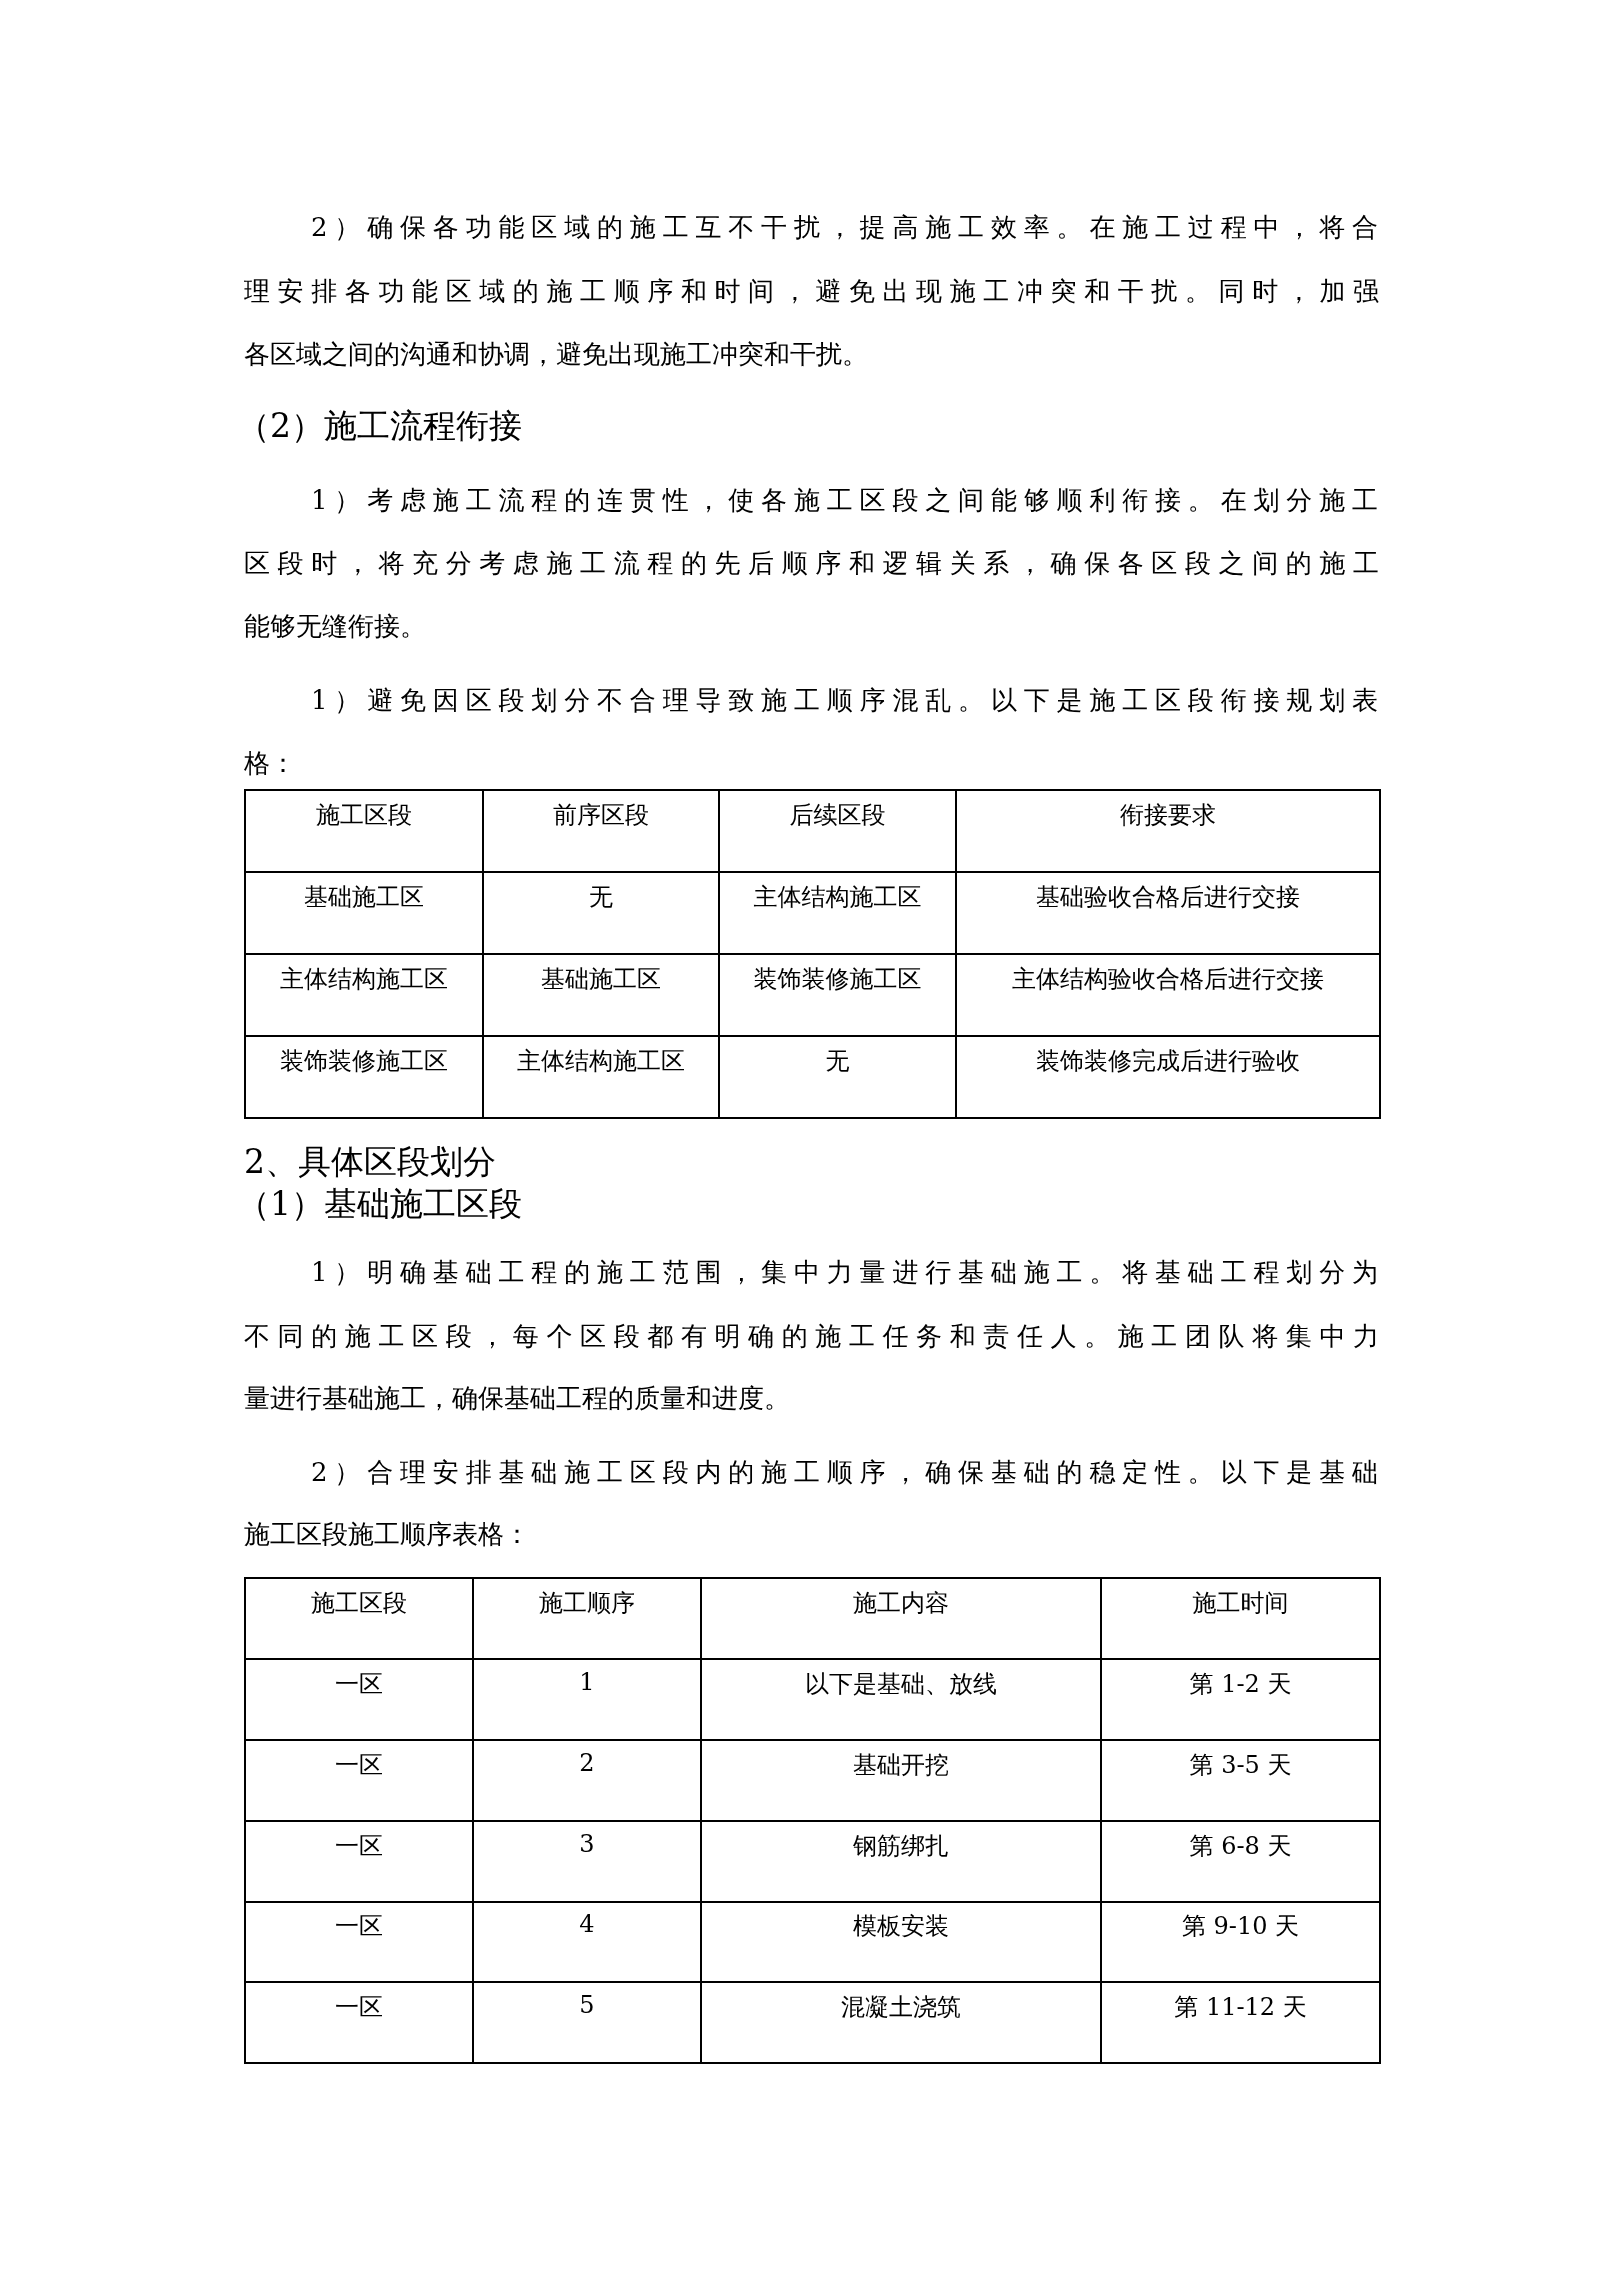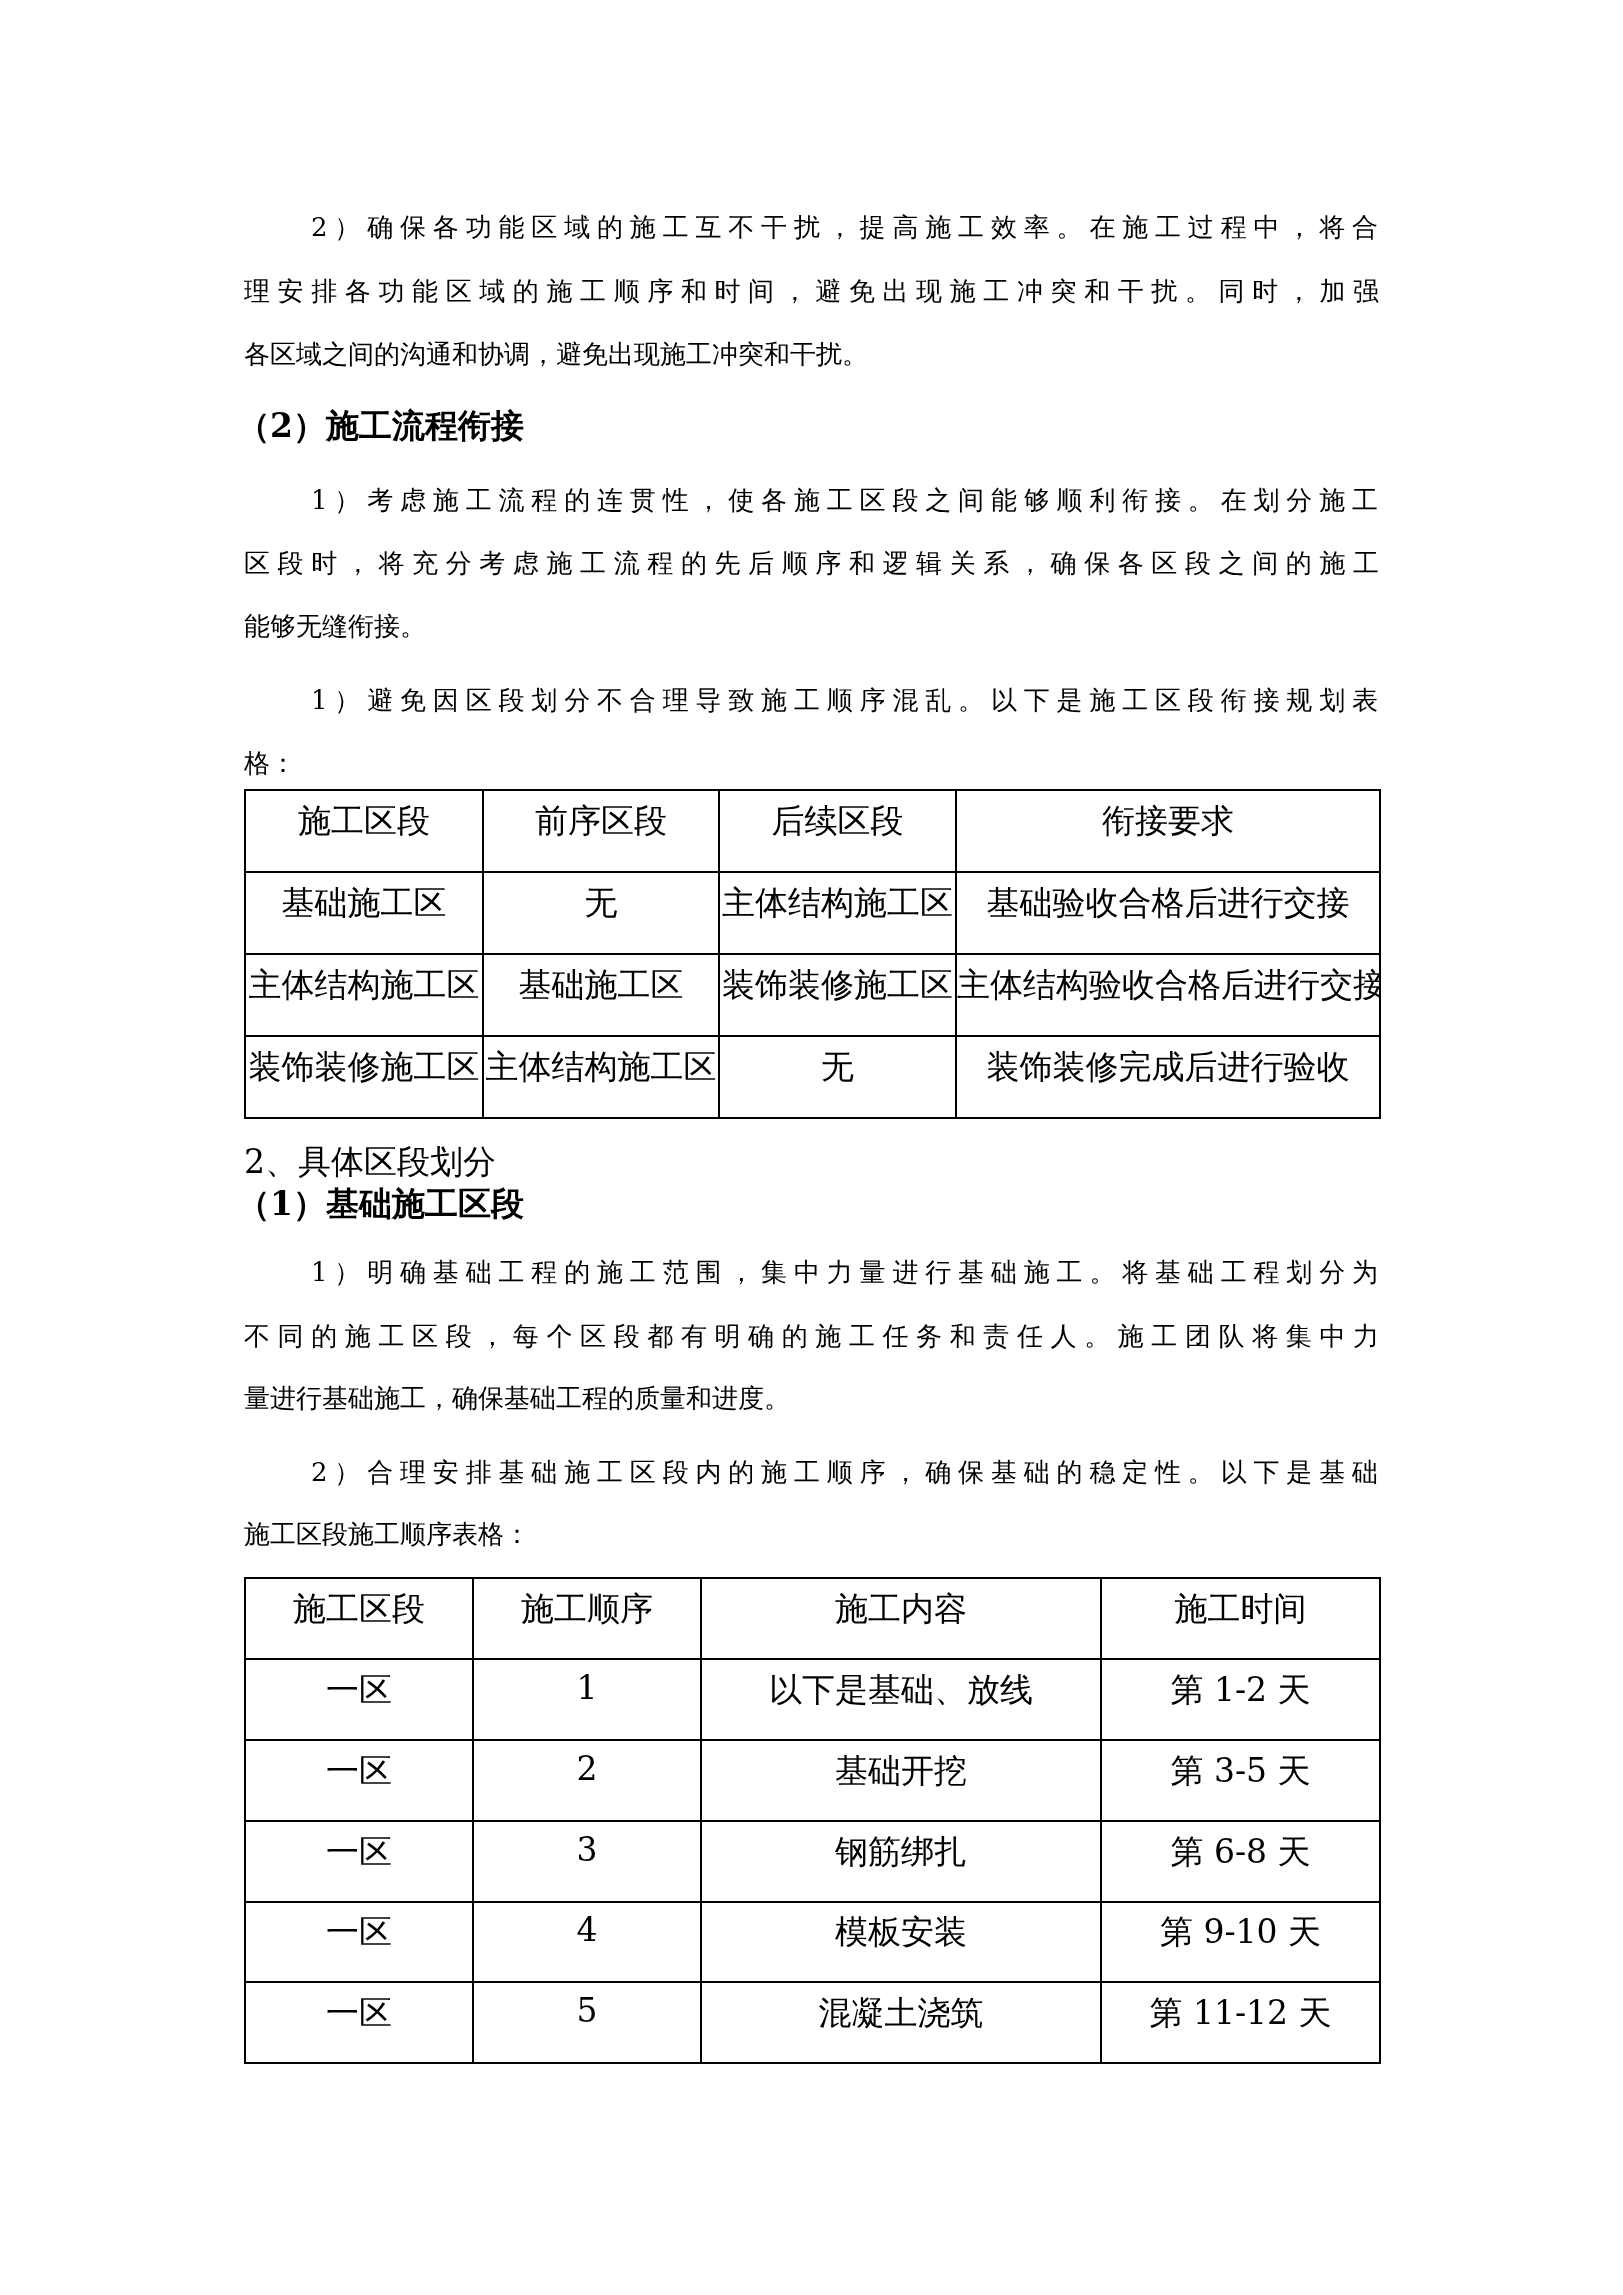--- a/index.html
+++ b/index.html
@@ -9,25 +9,25 @@
     color: #000000;
   }
   .line {
     position: absolute; left: 244px; width: 1135px;
     font-size: 26px; line-height: 39px; white-space: nowrap;
     text-align: justify; text-align-last: justify;
   }
   .line.indent { left: 311px; width: 1067px; }
   .line.last { text-align-last: left; }
   .heading { position: absolute; left: 244px; font-size: 33px; line-height: 39px; white-space: nowrap; }
-  .heading.paren { left: 237px; font-weight: bold; }
+  .heading.paren { left: 237px; }
   table.doc-table {
     position: absolute; left: 244px; width: 1135px;
     border-collapse: collapse; table-layout: fixed;
-    font-size: 33px;
+    font-size: 24px;
   }
   table.doc-table td {
     border: 2px solid #000; text-align: center; vertical-align: top;
     padding: 7.9px 0 0 0; white-space: nowrap; overflow: hidden;
   }
   table.doc-table td.thin-l { border-left-width: 1.3px; }
   #t1 { top: 789px; height: 326px; }
   #t1 td { height: 72px; }
   #t2 { top: 1577px; height: 487px; }
   #t2 td { height: 71px; }

